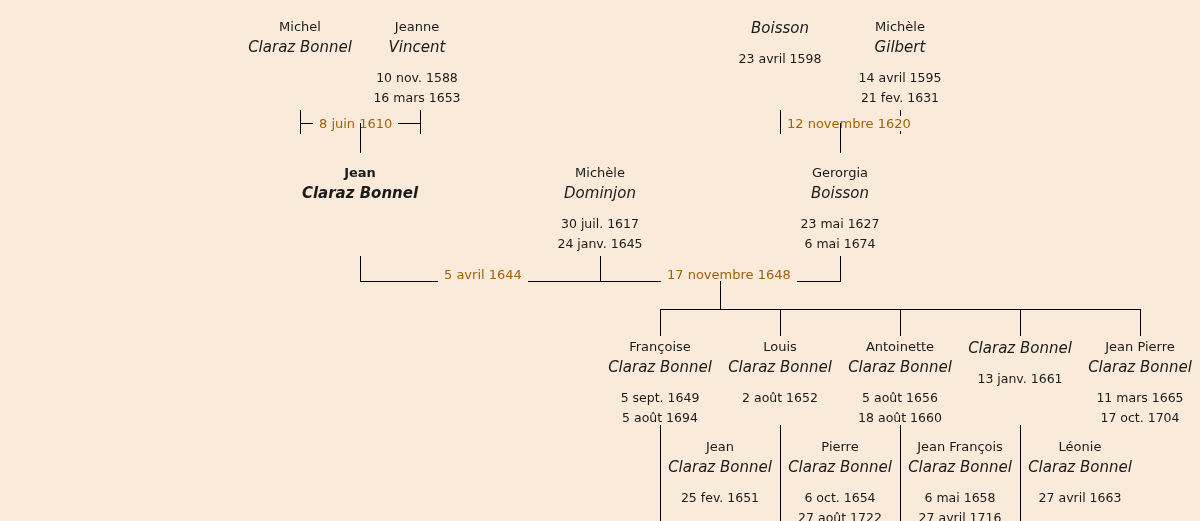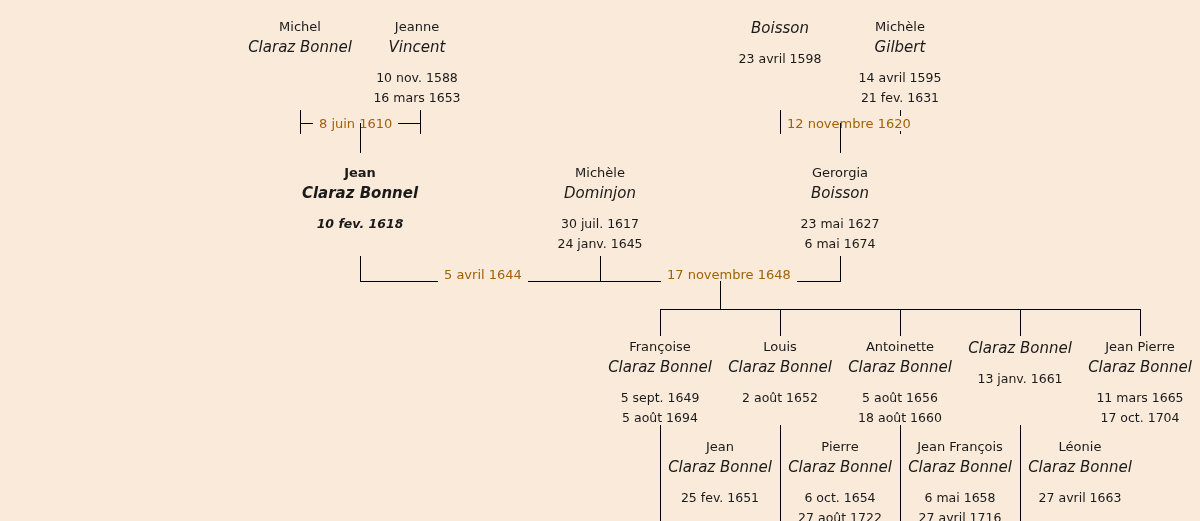--- a/index.html
+++ b/index.html
@@ -110,23 +110,20 @@
 
   <div class="line-v" style="left:780px; top:110px; height:24px;"></div>
   <div class="line-v" style="left:900px; top:110px; height:24px;"></div>
   <div class="line-h" style="left:780px; top:123px; width:121px;"></div>
   <div class="marriage" style="left:781px; top:116px;">12 novembre 1620</div>
   <div class="line-v" style="left:840px; top:123px; height:30px;"></div>
 
   <div class="person highlight" style="left:290px; top:164px; width:140px;">
     <div class="given">Jean</div>
     <div class="surname">Claraz Bonnel</div>
-    <div class="dates">
-      <div>10 fev. 1618</div>
-    </div>
   </div>
 
   <div class="person" style="left:530px; top:164px; width:140px;">
     <div class="given">Michèle</div>
     <div class="surname">Dominjon</div>
     <div class="dates">
       <div>30 juil. 1617</div>
       <div>24 janv. 1645</div>
     </div>
   </div>

